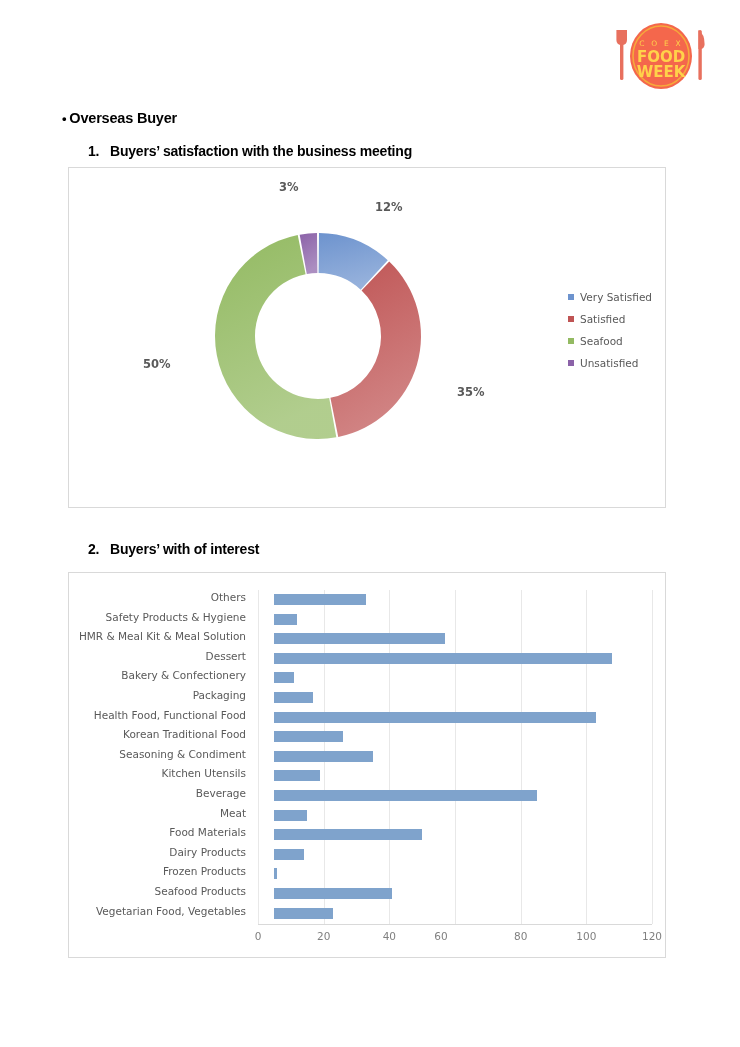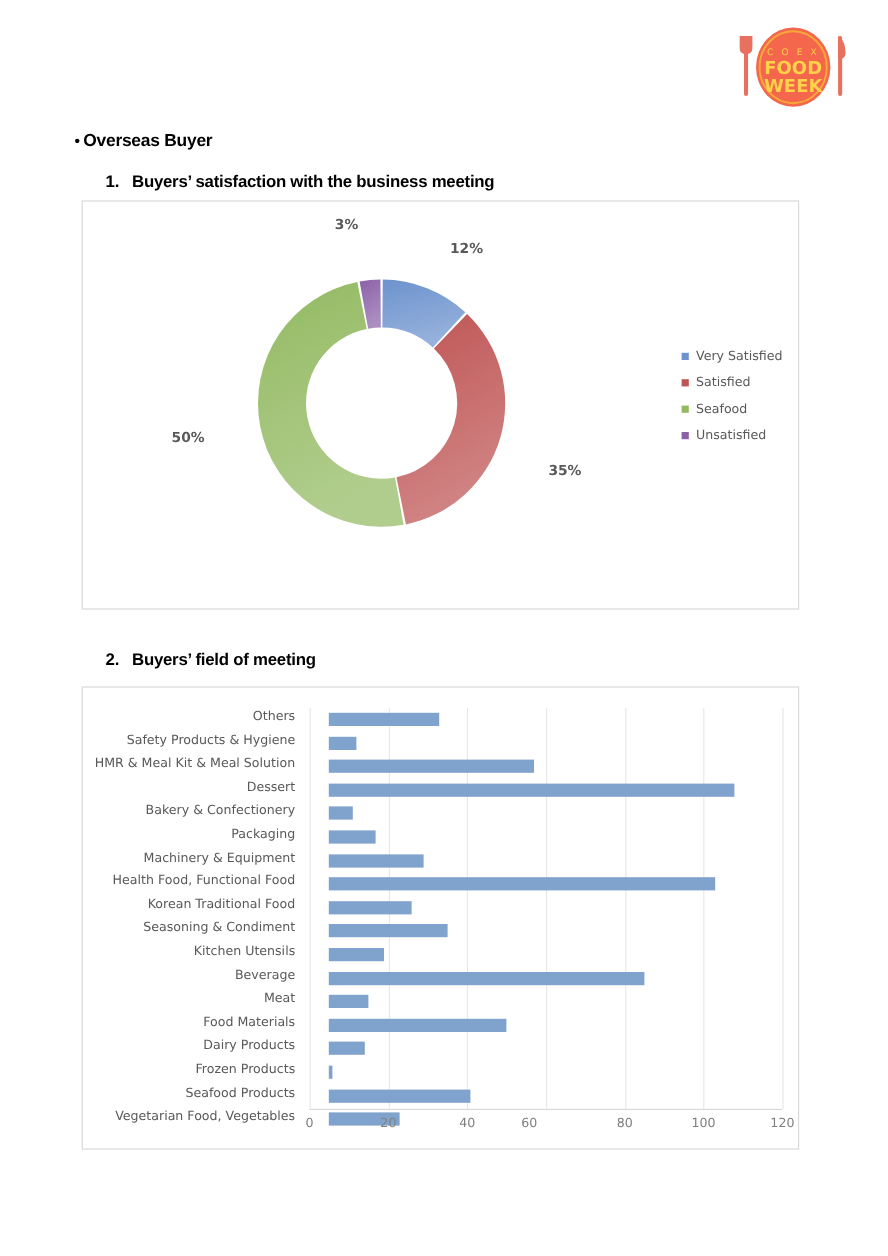--- a/index.html
+++ b/index.html
@@ -211,21 +211,21 @@
 
 <div id="bullet-heading">
   <span class="bullet-dot">•</span><span>Overseas Buyer</span>
 </div>
 
 <div class="section-heading" id="heading-1">
   <span class="num">1.</span><span>Buyers’ satisfaction with the business meeting</span>
 </div>
 
 <div class="section-heading" id="heading-2">
-  <span class="num">2.</span><span>Buyers’ field of meeting</span>
+  <span class="num">2.</span><span>Buyers’ with of interest</span>
 </div>
 
 <div class="chart-frame" id="donut-frame">
   <svg id="donut-svg" width="596" height="339" viewBox="0 0 596 339">
     <g id="donut-arcs">
         <defs>
           <linearGradient id="dg0" x1="0" y1="0" x2="0.3" y2="1">
             <stop offset="0%" stop-color="#6D93CE"></stop>
             <stop offset="100%" stop-color="#6D93CE" stop-opacity="0.72"></stop>
           </linearGradient>
@@ -310,24 +310,20 @@
       </div>
       <div class="bar-row">
         <div class="cat-label">Bakery &amp; Confectionery</div>
         <div class="bar" style="width: 19.7px; background: rgb(127, 163, 204);"></div>
       </div>
       <div class="bar-row">
         <div class="cat-label">Packaging</div>
         <div class="bar" style="width: 39.4px; background: rgb(127, 163, 204);"></div>
       </div>
       <div class="bar-row">
-        <div class="cat-label">Machinery &amp; Equipment</div>
-        <div class="bar" style="width: 78.8px; background: rgb(127, 163, 204);"></div>
-      </div>
-      <div class="bar-row">
         <div class="cat-label">Health Food, Functional Food</div>
         <div class="bar" style="width: 321.767px; background: rgb(127, 163, 204);"></div>
       </div>
       <div class="bar-row">
         <div class="cat-label">Korean Traditional Food</div>
         <div class="bar" style="width: 68.95px; background: rgb(127, 163, 204);"></div>
       </div>
       <div class="bar-row">
         <div class="cat-label">Seasoning &amp; Condiment</div>
         <div class="bar" style="width: 98.5px; background: rgb(127, 163, 204);"></div>

